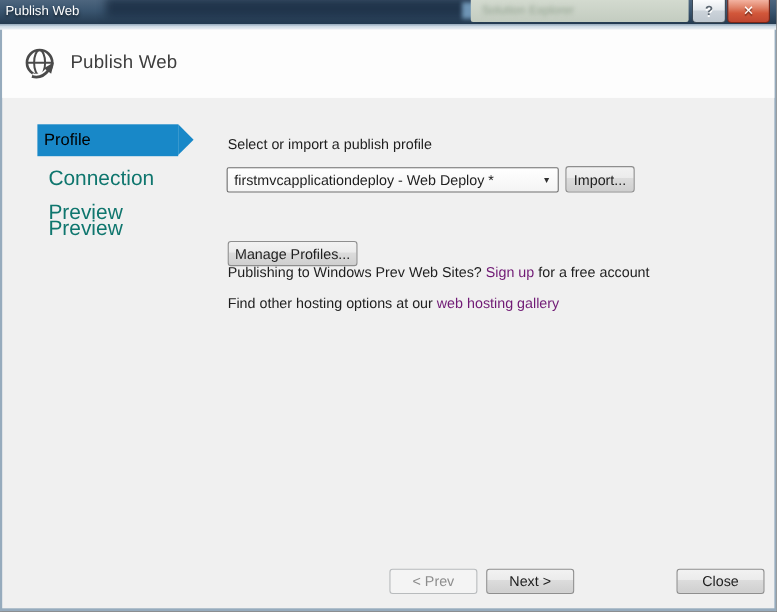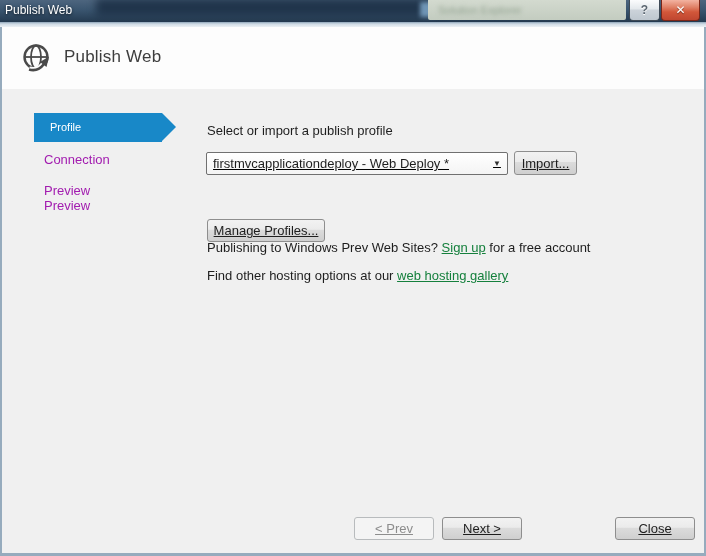--- a/index.html
+++ b/index.html
@@ -65,62 +65,62 @@
   .header-band{
     position:absolute;left:0;top:0;width:702px;height:62px;background:#fdfdfd;
   }
   .globe{position:absolute;left:20px;top:15px;width:32px;height:32px;}
   .header-title{
     position:absolute;left:62px;top:20px;font-size:17px;color:#3e3e3e;letter-spacing:.2px;
   }
   
   .tab-selected{
     position:absolute;left:32px;top:86px;width:128px;height:29px;
-    background:#1888c8;color:#ffffff;font-size:11px;line-height:29px;
-    padding-left:16px;box-sizing:border-box;cursor:default;
+    background:#1888c8;color:#000000;font-size:15px;line-height:29px;
+    padding-left:6px;box-sizing:border-box;cursor:default;
   }
   .tab-selected::after{
     content:"";position:absolute;right:-14px;top:0;
     border-top:14.5px solid transparent;border-bottom:14.5px solid transparent;
     border-left:14px solid #1888c8;
   }
   .side-item{
-    position:absolute;left:42px;font-size:13px;color:#a21caf;cursor:default;white-space:nowrap;
+    position:absolute;left:42px;font-size:19px;color:#0f766e;cursor:default;white-space:nowrap;
   }
   .side-connection{top:125px;}
   .side-settings{top:156px;}
   .side-preview{top:171px;}
   
   .section-label{position:absolute;left:205px;top:96px;font-size:13px;color:#1e1e1e;}
   .combo{
     position:absolute;left:204px;top:125px;width:302px;height:23px;box-sizing:border-box;
     background:linear-gradient(180deg,#ffffff,#f4f4f4);
     border:1px solid #707070;border-radius:2px;
-    display:flex;align-items:center;cursor:default;text-decoration:underline;
+    display:flex;align-items:center;cursor:default;
   }
   .combo .combo-text{
     flex:1;font-size:13px;color:#1e1e1e;padding-left:6px;white-space:nowrap;
     overflow:hidden;
   }
   .combo .combo-arrow{
     width:20px;text-align:center;font-size:8px;color:#303030;line-height:21px;
   }
   .btn{
     position:absolute;height:24px;box-sizing:border-box;
     border:1px solid #8e8e8e;border-radius:3px;
     background:linear-gradient(180deg,#f2f2f2 0%,#ebebeb 45%,#dcdcdc 46%,#cfcfcf 100%);
     font-family:"Liberation Sans","DejaVu Sans",sans-serif;
-    font-size:13px;color:#1e1e1e;text-align:center;cursor:default;padding:0;text-decoration:underline;
+    font-size:13px;color:#1e1e1e;text-align:center;cursor:default;padding:0;
   }
   .btn-import{left:512px;top:124px;width:63px;}
   .btn-manage{left:205px;top:154px;width:118px;height:23px;margin-top:38px;}
   .text-line{position:absolute;font-size:13px;color:#1e1e1e;white-space:nowrap;}
   .line-azure{left:205px;top:213px;}
   .line-hosting{left:205px;top:241px;}
-  .link{color:#15803d;text-decoration:underline;cursor:pointer;}
+  .link{color:#701a75;cursor:pointer;}
   
   .btn-foot{top:490px;width:80px;height:23px;}
   .btn-prev{left:352px;background:#f4f4f4;border:1px solid #b8bbbd;color:#8d8d8d;}
   .btn-next{left:440px;}
   .btn-publish{
     left:527px;border:1px solid #4d88ae;
     box-shadow:inset 0 0 0 2px #c3e4f6, 0 0 2px #9cc9e4;
   }
   .btn-close{left:613px;}
 </style>

